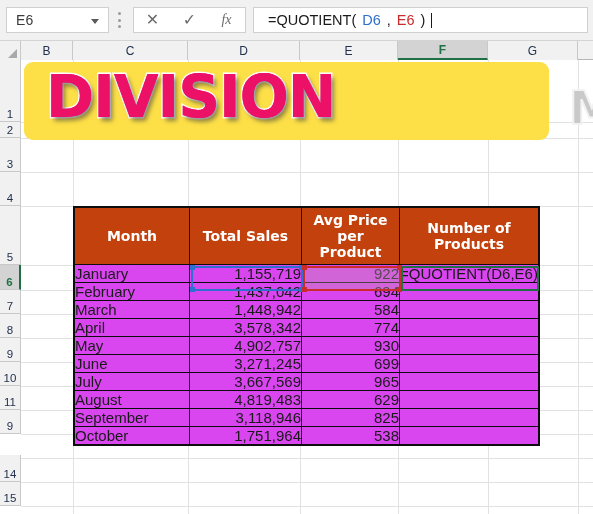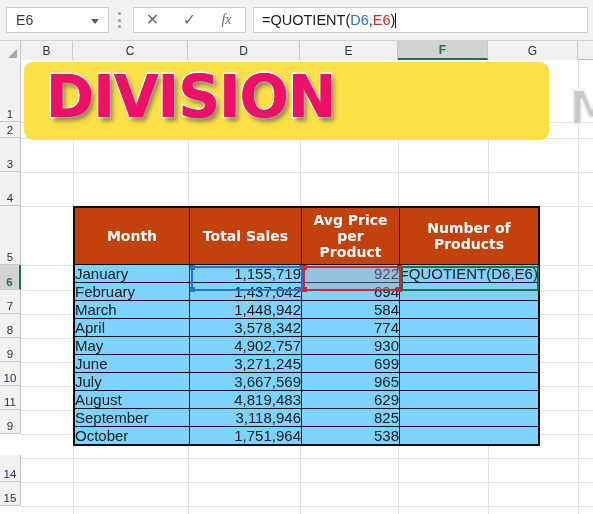--- a/index.html
+++ b/index.html
@@ -69,21 +69,21 @@
 
   .formula-input {
     position: absolute; left: 253px; top: 7px;
     width: 335px; height: 26px;
     background: #ffffff;
     border: 1px solid #d0d0d0;
     display: flex; align-items: center;
     padding-left: 8px;
     overflow: hidden; white-space: nowrap;
   }
-  .formula-input span { font-size: 14.5px; color: #1a1a1a; }
+  .formula-input span { font-size: 14.5px; color: #1a1a1a; margin-left: 6px; }
   .ref-blue { color: #2f6fd0 !important; }
   .ref-red  { color: #cc2b2b !important; }
   .caret {
     display:inline-block; width:1px; height:15px;
     background:#1a1a1a; margin-left:0px; vertical-align:-3px;
   }
 
   
   .colhead-row {
     position: absolute; left: 0; top: 41px;
@@ -211,21 +211,21 @@
     font-size: 14px;
     font-weight: 700;
     height: 57px;
     text-align: center;
     vertical-align: middle;
     line-height: 1.15;
     padding: 0 4px;
     font-family: "DejaVu Sans", sans-serif;
   }
   table.sheet-table tbody td {
-    background: #7dd3fc;
+    background: #d946ef;
     height: 16px;
     font-size: 15px;
     color: #1a1a1a;
     vertical-align: middle;
     font-family: "Liberation Sans", sans-serif;
   }
   td.c-month  { width: 115px; text-align: left;  padding-left: 4px; }
   td.c-sales  { width: 112px; text-align: right; padding-right: 8px; }
   td.c-price  { width: 98px;  text-align: right; padding-right: 8px; }
   td.c-count  { width: 90px;  text-align: left;  padding-left: 2px; }

